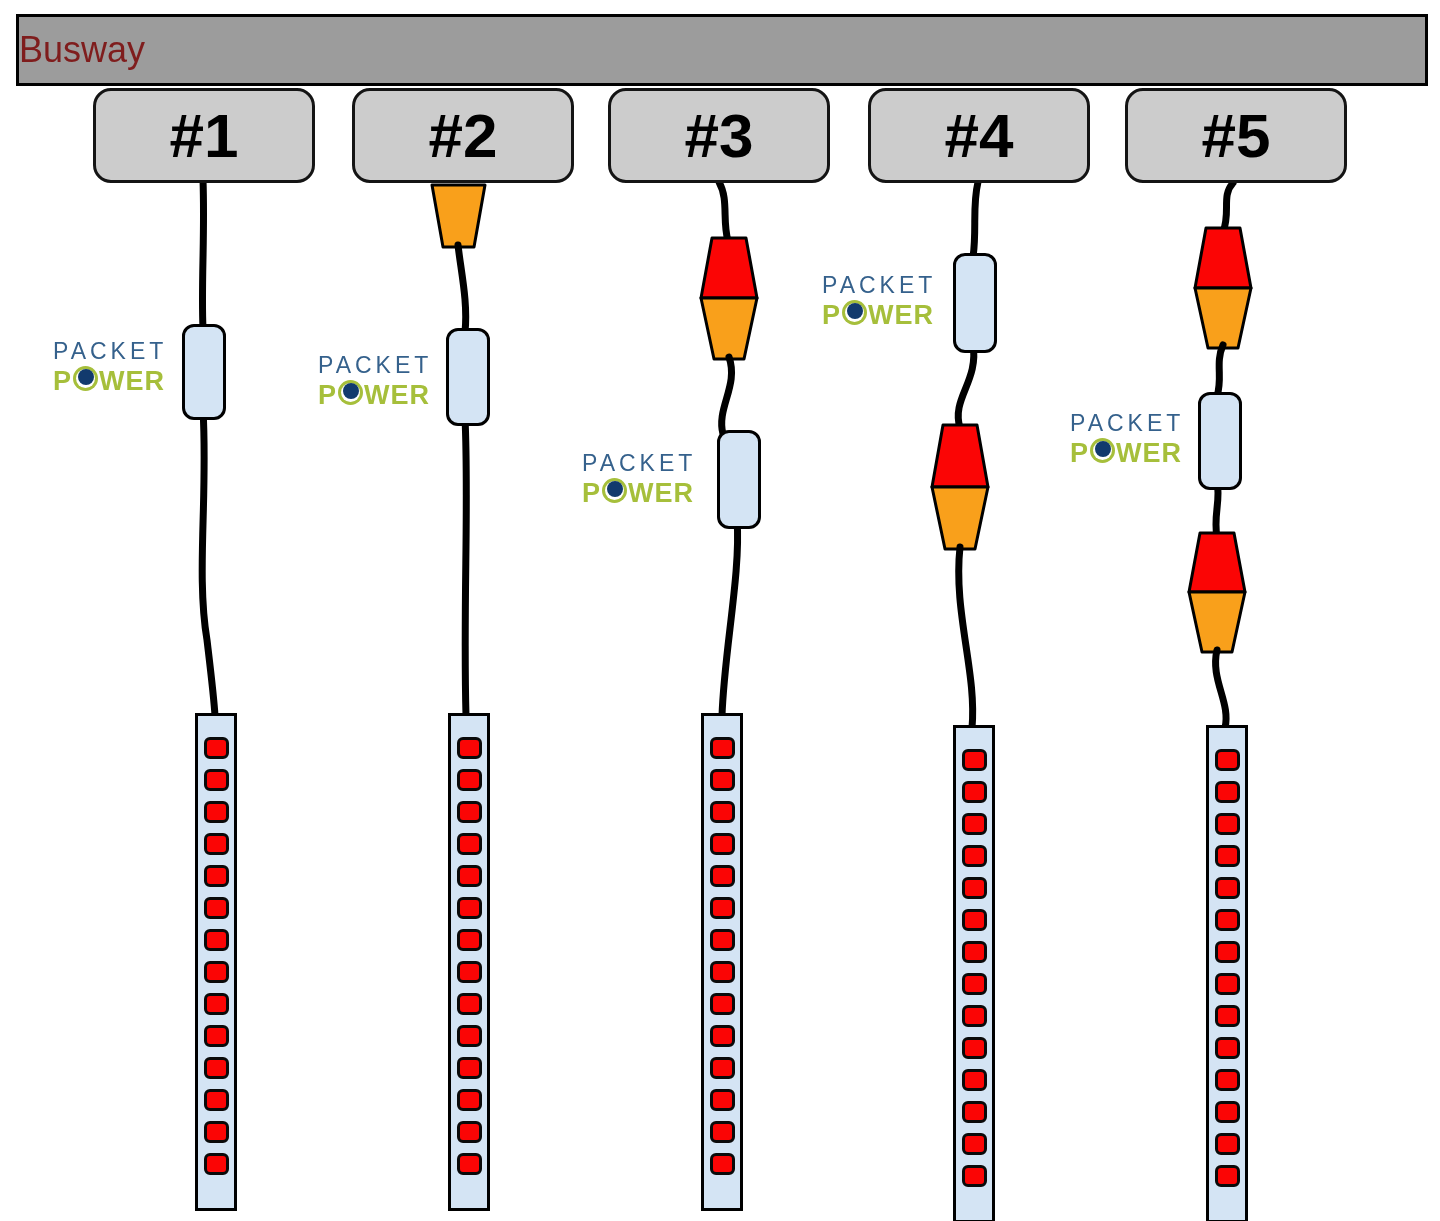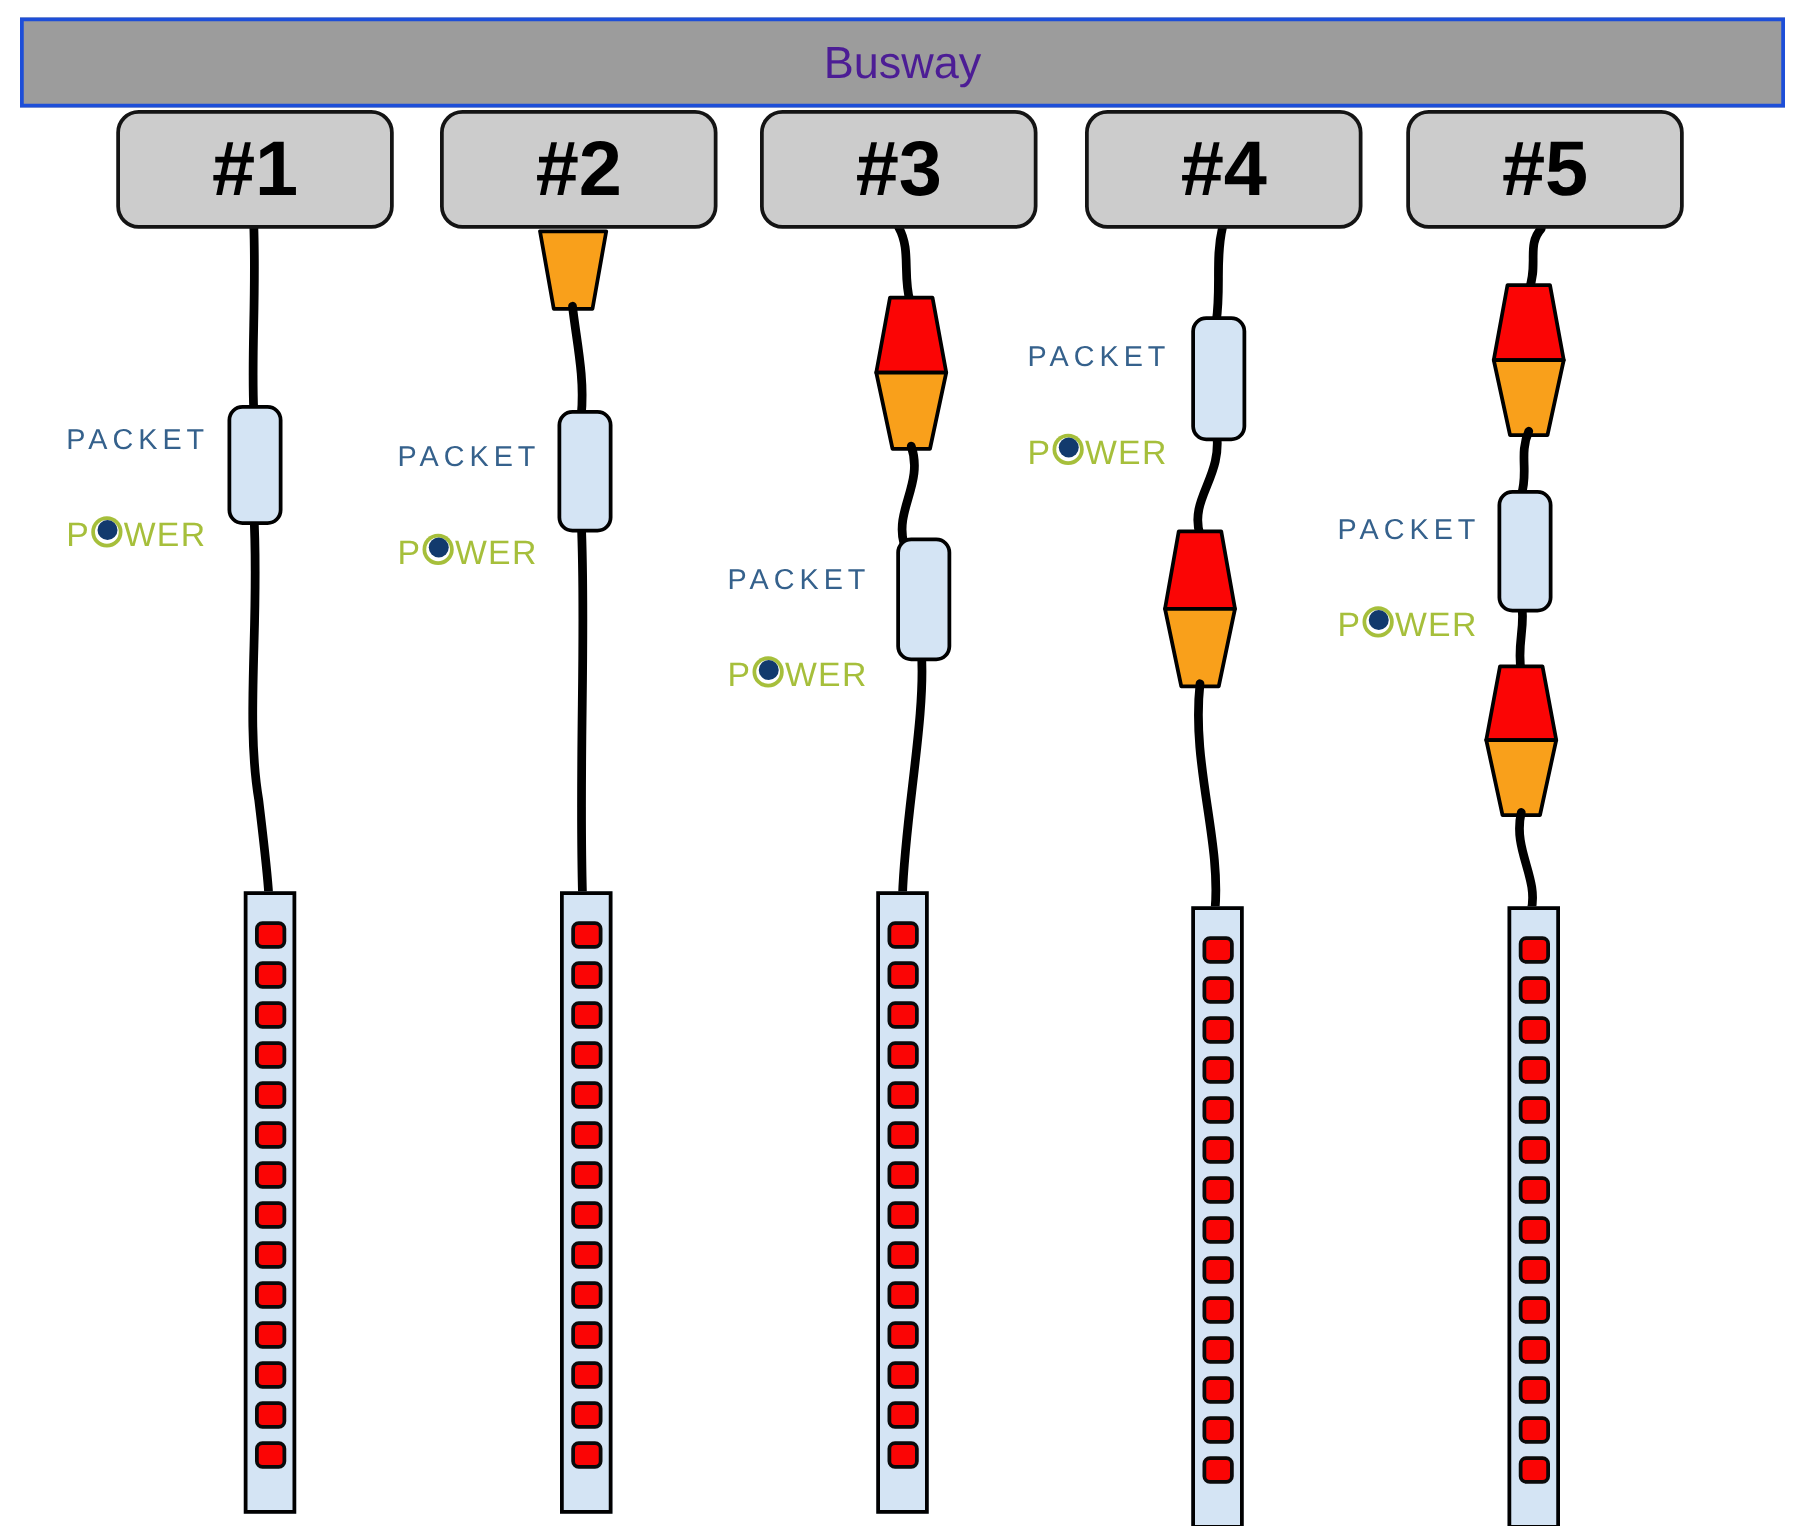--- a/index.html
+++ b/index.html
@@ -4,23 +4,23 @@
 <style>
   html,body{margin:0;padding:0;background:#ffffff;}
   #stage{
     position:relative;width:1440px;height:1221px;background:#ffffff;overflow:hidden;
     font-family:"Liberation Sans", sans-serif;
   }
   
   .busway{
     position:absolute;left:16px;top:14px;width:1406px;height:66px;
     background:var(--busway_fill,#9c9c9c);
-    border:3px solid #1d4ed8;
-    display:flex;align-items:center;justify-content:center;
-    font-size:36px;color:#4c1d95;
+    border:3px solid #000000;
+    display:flex;align-items:center;
+    font-size:36px;color:#7f1d1d;
   }
   
   .drop-box{
     position:absolute;top:88px;width:216px;height:89px;
     background:var(--drop_label_fill,#ccc);
     border:3px solid #141414;border-radius:18px;
     display:flex;align-items:center;justify-content:center;
     font-size:62px;font-weight:bold;color:#000;
     z-index:3;
   }
@@ -60,22 +60,22 @@
     background:var(--outlet_red,#fb0505);
     border:3px solid #0a0a0a;border-radius:6px;
   }
   
   .pp-logo{position:absolute;width:126px;text-align:left;z-index:3;}
   .pp-line1{
     display:block;font-size:23px;letter-spacing:4px;margin-right:-4px;
     color:var(--logo_blue,#35618c);line-height:26px;white-space:nowrap;
   }
   .pp-line2{
-    display:block;font-size:27px;font-weight:normal;letter-spacing:1px;
-    color:var(--logo_green,#a6bf3b);line-height:30px;white-space:nowrap;margin-top:47px;
+    display:block;font-size:27px;font-weight:bold;letter-spacing:1px;
+    color:var(--logo_green,#a6bf3b);line-height:30px;white-space:nowrap;
   }
   .pp-line2 .seg{vertical-align:middle;}
   .pp-o{
     position:relative;display:inline-block;width:25px;height:25px;
     border-radius:50%;background:var(--logo_green,#a6bf3b);
     vertical-align:middle;margin:0 1px 4px 1px;
   }
   .pp-o::before{
     content:"";position:absolute;left:3px;top:3px;width:19px;height:19px;
     border-radius:50%;background:#ffffff;

